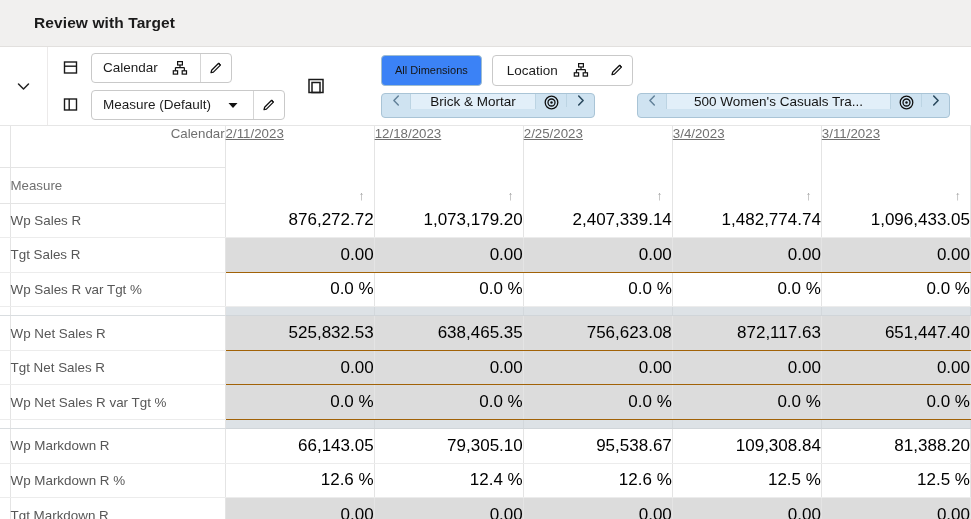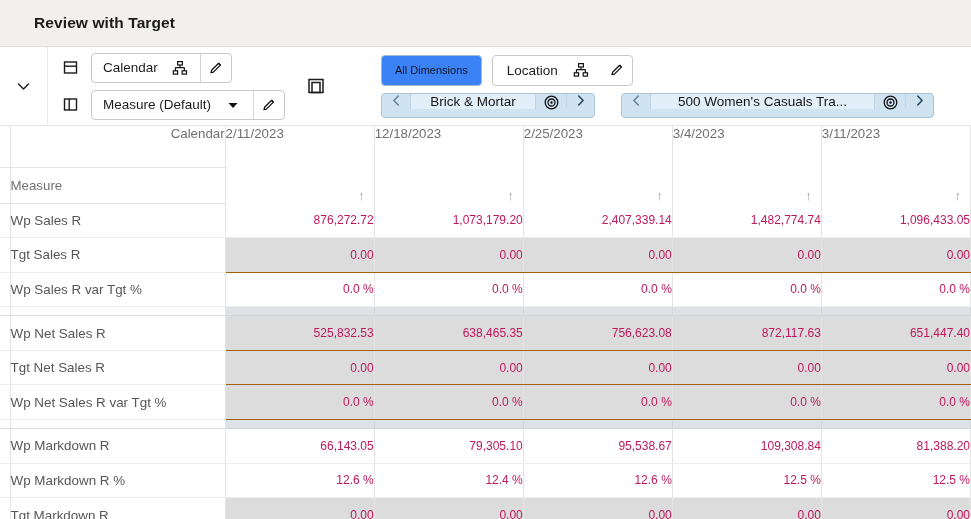--- a/index.html
+++ b/index.html
@@ -174,21 +174,21 @@
 
   .hcell {
     position: relative;
     border-right: 1px solid #e4e4e4;
     border-bottom: 0;
     background:#fff;
     padding: 5px 9px 0 9px;
     font-size: 13.3px;
     color: #707070;
   }
-  .hcell .dt { display:block; }
+  .hcell .dt { display:block;text-decoration:underline; }
   .hcell .sortarrow {
     position: absolute;
     right: 9px;
     bottom: 1px;
     font-size: 13px;
     color: #9a9a9a;
     line-height: 1;
   }
   .hcal {
     text-align: right;
@@ -218,22 +218,22 @@
     font-size: 13.4px;
     color: #575757;
     border-right: 1px solid #e4e4e4;
     border-bottom: 1px solid #ececec;
     background: #fff;
     white-space: nowrap;
   }
   td.cell {
     text-align: right;
     padding-right: 9px;
-    font-size: 12px;
-    color: #be185d;
+    font-size: 17px;
+    color: #000000;
     border-right: 1px solid #e4e4e4;
     border-bottom: 1px solid #ececec;
     background: #fff;
     white-space: nowrap;
   }
   td.cell.shade { background: #dcdcdc; border-bottom: 1px solid #a16207; }
 
   
   tr.sep td { height: 9px; padding: 0; }
   tr.sep td.sl { background: #fff; border-right: 1px solid #e4e4e4;
@@ -395,21 +395,21 @@
                 <circle cx="8.5" cy="8.5" r="1.2" fill="#111"></circle>
               </svg>
             </div>
             <div class="arw" style="border-left:1px solid #bcd4e3;">
               <svg width="13" height="13" viewBox="0 0 13 13">
                   <path d="M4.7 2 L9.1 6.5 L4.7 11" fill="none" stroke="#2b4a5e" stroke-width="1.6" stroke-linecap="round" stroke-linejoin="round"></path>
                 </svg>
             </div>
           </div>
 
-          <div class="navpill" style="width:313px; margin-left:16px;">
+          <div class="navpill" style="width:313px; margin-left:32px;">
             <div class="arw">
               <svg width="13" height="13" viewBox="0 0 13 13">
                   <path d="M8.3 2 L3.9 6.5 L8.3 11" fill="none" stroke="#63829a" stroke-width="1.5" stroke-linecap="round" stroke-linejoin="round"></path>
                 </svg>
             </div>
             <div class="val" style="flex:1;">
               <span>500 Women's Casuals Tra...</span>
             </div>
             <div class="tgt">
               <svg width="17" height="17" viewBox="0 0 17 17">

